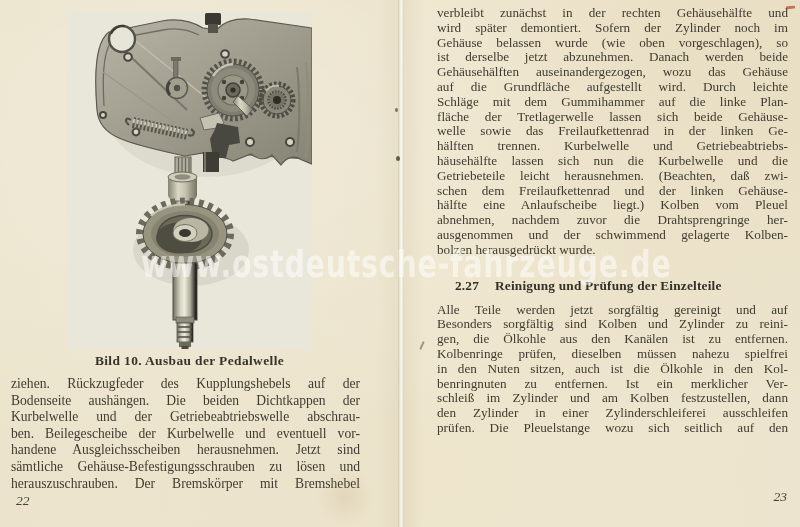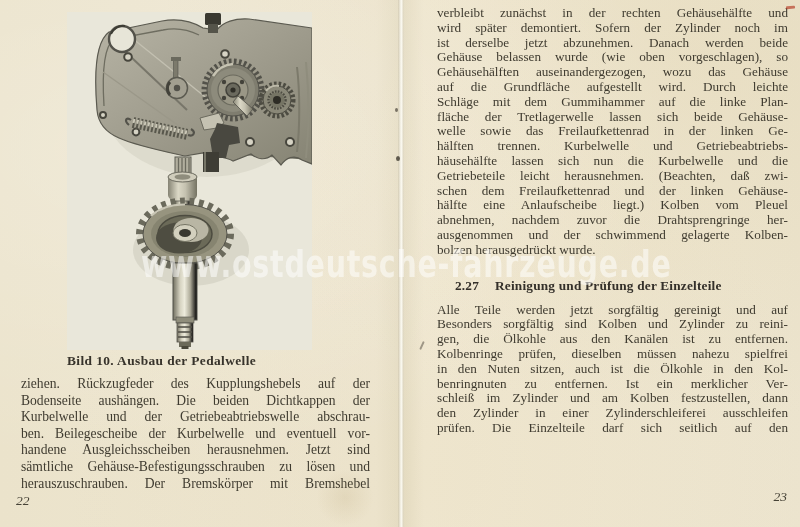--- a/index.html
+++ b/index.html
@@ -11,24 +11,24 @@
       radial-gradient(ellipse at 18% 28%, rgba(255,255,255,0.22), transparent 60%),
       radial-gradient(ellipse at 88% 10%, rgba(214,196,146,0.20), transparent 55%),
       radial-gradient(ellipse at 55% 90%, rgba(220,204,160,0.15), transparent 60%),
       linear-gradient(90deg,#ebe3cb 0%,#eee6d1 47%,#e5ddc5 50.4%,#f1e9d4 53%,#ece4ce 100%);
   }
   .gutter{position:absolute;left:398px;top:0;width:6px;height:527px;
     background:linear-gradient(90deg,rgba(118,106,78,0.16),rgba(255,255,250,0.85) 55%,rgba(118,106,78,0.10));}
   .photo{position:absolute;left:67px;top:12px;width:245px;height:338px;margin:0;
     background:#e9e7da;box-shadow:inset 0 0 20px rgba(118,112,90,0.22);}
   .photo svg{display:block;width:100%;height:100%;}
-  .caption{position:absolute;left:67px;top:353px;width:245px;text-align:left;
+  .caption{position:absolute;left:67px;top:353px;width:245px;text-align:center;
     font-weight:bold;font-size:13.4px;letter-spacing:0.4px;color:#37332b;}
   .para .tline{text-align:justify;text-align-last:justify;}
-  .left-col{position:absolute;left:21px;top:376px;width:349px;
+  .left-col{position:absolute;left:11px;top:376px;width:349px;
     font-size:13.6px;line-height:16.6px;}
   .right-col{position:absolute;left:437px;top:6px;width:351px;
     font-size:13.2px;line-height:14.8px;}
   .para1 .tline:last-child{text-align-last:left;}
   .heading{display:flex;margin:20px 0 10px 18px;font-weight:bold;font-size:13.3px;
     line-height:15px;color:#34302a;letter-spacing:0.2px;}
   .hnum{width:40px;flex:none;}
   .pagenum{position:absolute;font-size:13.5px;color:#46423 6;color:#464236;font-style:italic;}
   .pn-left{left:16px;top:493px;}
   .pn-right{right:13px;top:489px;}
@@ -210,22 +210,22 @@
       <div class="tline">sämtliche Gehäuse-Befestigungsschrauben zu lösen und</div>
       <div class="tline">herauszuschrauben. Der Bremskörper mit Bremshebel</div>
     </div>
 
   <div class="pagenum pn-left">22</div>
 
   <div class="right-col">
     <div class="para para1">
         <div class="tline">verbleibt zunächst in der rechten Gehäusehälfte und</div>
         <div class="tline">wird später demontiert. Sofern der Zylinder noch im</div>
+        <div class="tline">Gehäuse belassen wurde (wie oben vorgeschlagen), so</div>
         <div class="tline">ist derselbe jetzt abzunehmen. Danach werden beide</div>
-        <div class="tline">Gehäuse belassen wurde (wie oben vorgeschlagen), so</div>
         <div class="tline">Gehäusehälften auseinandergezogen, wozu das Gehäuse</div>
         <div class="tline">auf die Grundfläche aufgestellt wird. Durch leichte</div>
         <div class="tline">Schläge mit dem Gummihammer auf die linke Plan-</div>
         <div class="tline">fläche der Tretlagerwelle lassen sich beide Gehäuse-</div>
         <div class="tline">welle sowie das Freilaufkettenrad in der linken Ge-</div>
         <div class="tline">hälften trennen. Kurbelwelle und Getriebeabtriebs-</div>
         <div class="tline">häusehälfte lassen sich nun die Kurbelwelle und die</div>
         <div class="tline">Getriebeteile leicht herausnehmen. (Beachten, daß zwi-</div>
         <div class="tline">schen dem Freilaufkettenrad und der linken Gehäuse-</div>
         <div class="tline">hälfte eine Anlaufscheibe liegt.) Kolben vom Pleuel</div>
@@ -239,21 +239,21 @@
     </div>
     <div class="para para2">
         <div class="tline">Alle Teile werden jetzt sorgfältig gereinigt und auf</div>
         <div class="tline">Besonders sorgfältig sind Kolben und Zylinder zu reini-</div>
         <div class="tline">gen, die Ölkohle aus den Kanälen ist zu entfernen.</div>
         <div class="tline">Kolbenringe prüfen, dieselben müssen nahezu spielfrei</div>
         <div class="tline">in den Nuten sitzen, auch ist die Ölkohle in den Kol-</div>
         <div class="tline">benringnuten zu entfernen. Ist ein merklicher Ver-</div>
         <div class="tline">schleiß im Zylinder und am Kolben festzustellen, dann</div>
         <div class="tline">den Zylinder in einer Zylinderschleiferei ausschleifen</div>
-        <div class="tline">prüfen. Die Einzelteile darf sich seitlich auf den</div>
+        <div class="tline">prüfen. Die Pleuelstange wozu sich seitlich auf den</div>
       </div>
   </div>
 
   <div class="pagenum pn-right">23</div>
 
   <div class="watermark">www.ostdeutsche-fahrzeuge.de</div>
 
   <div class="speck s1"></div>
   <div class="speck s2"></div>
   <div class="speck s3"></div>

